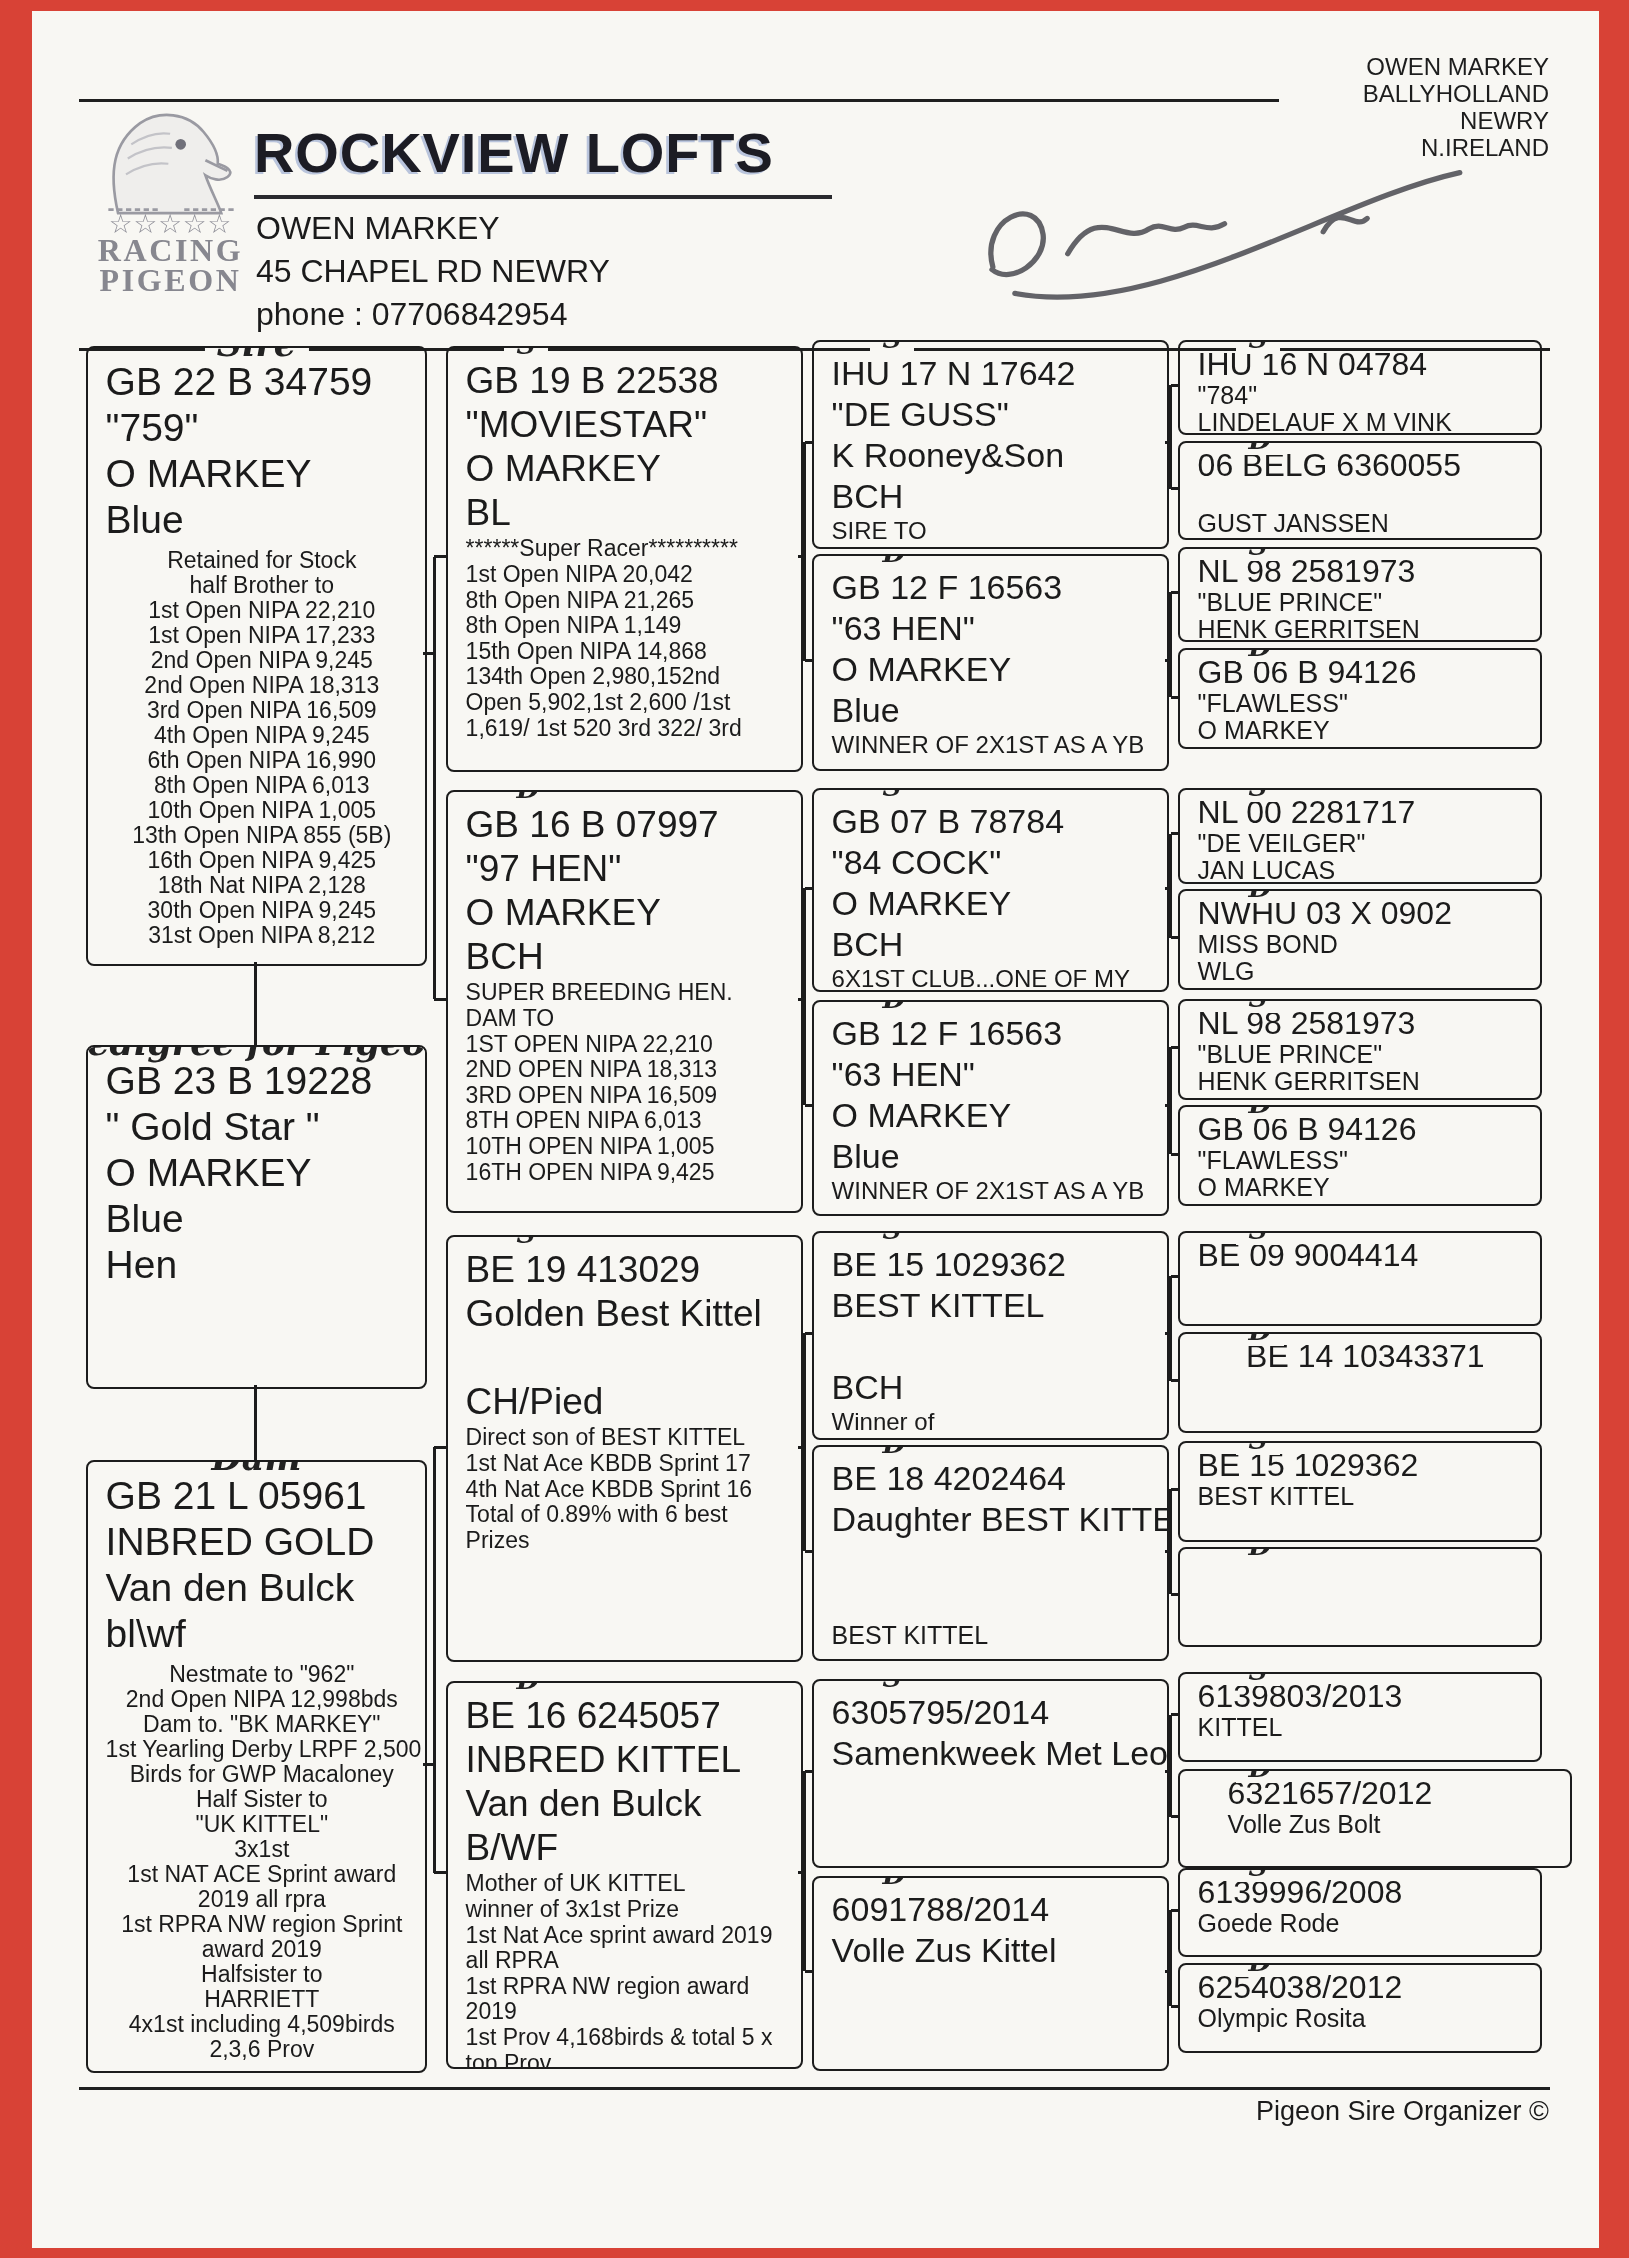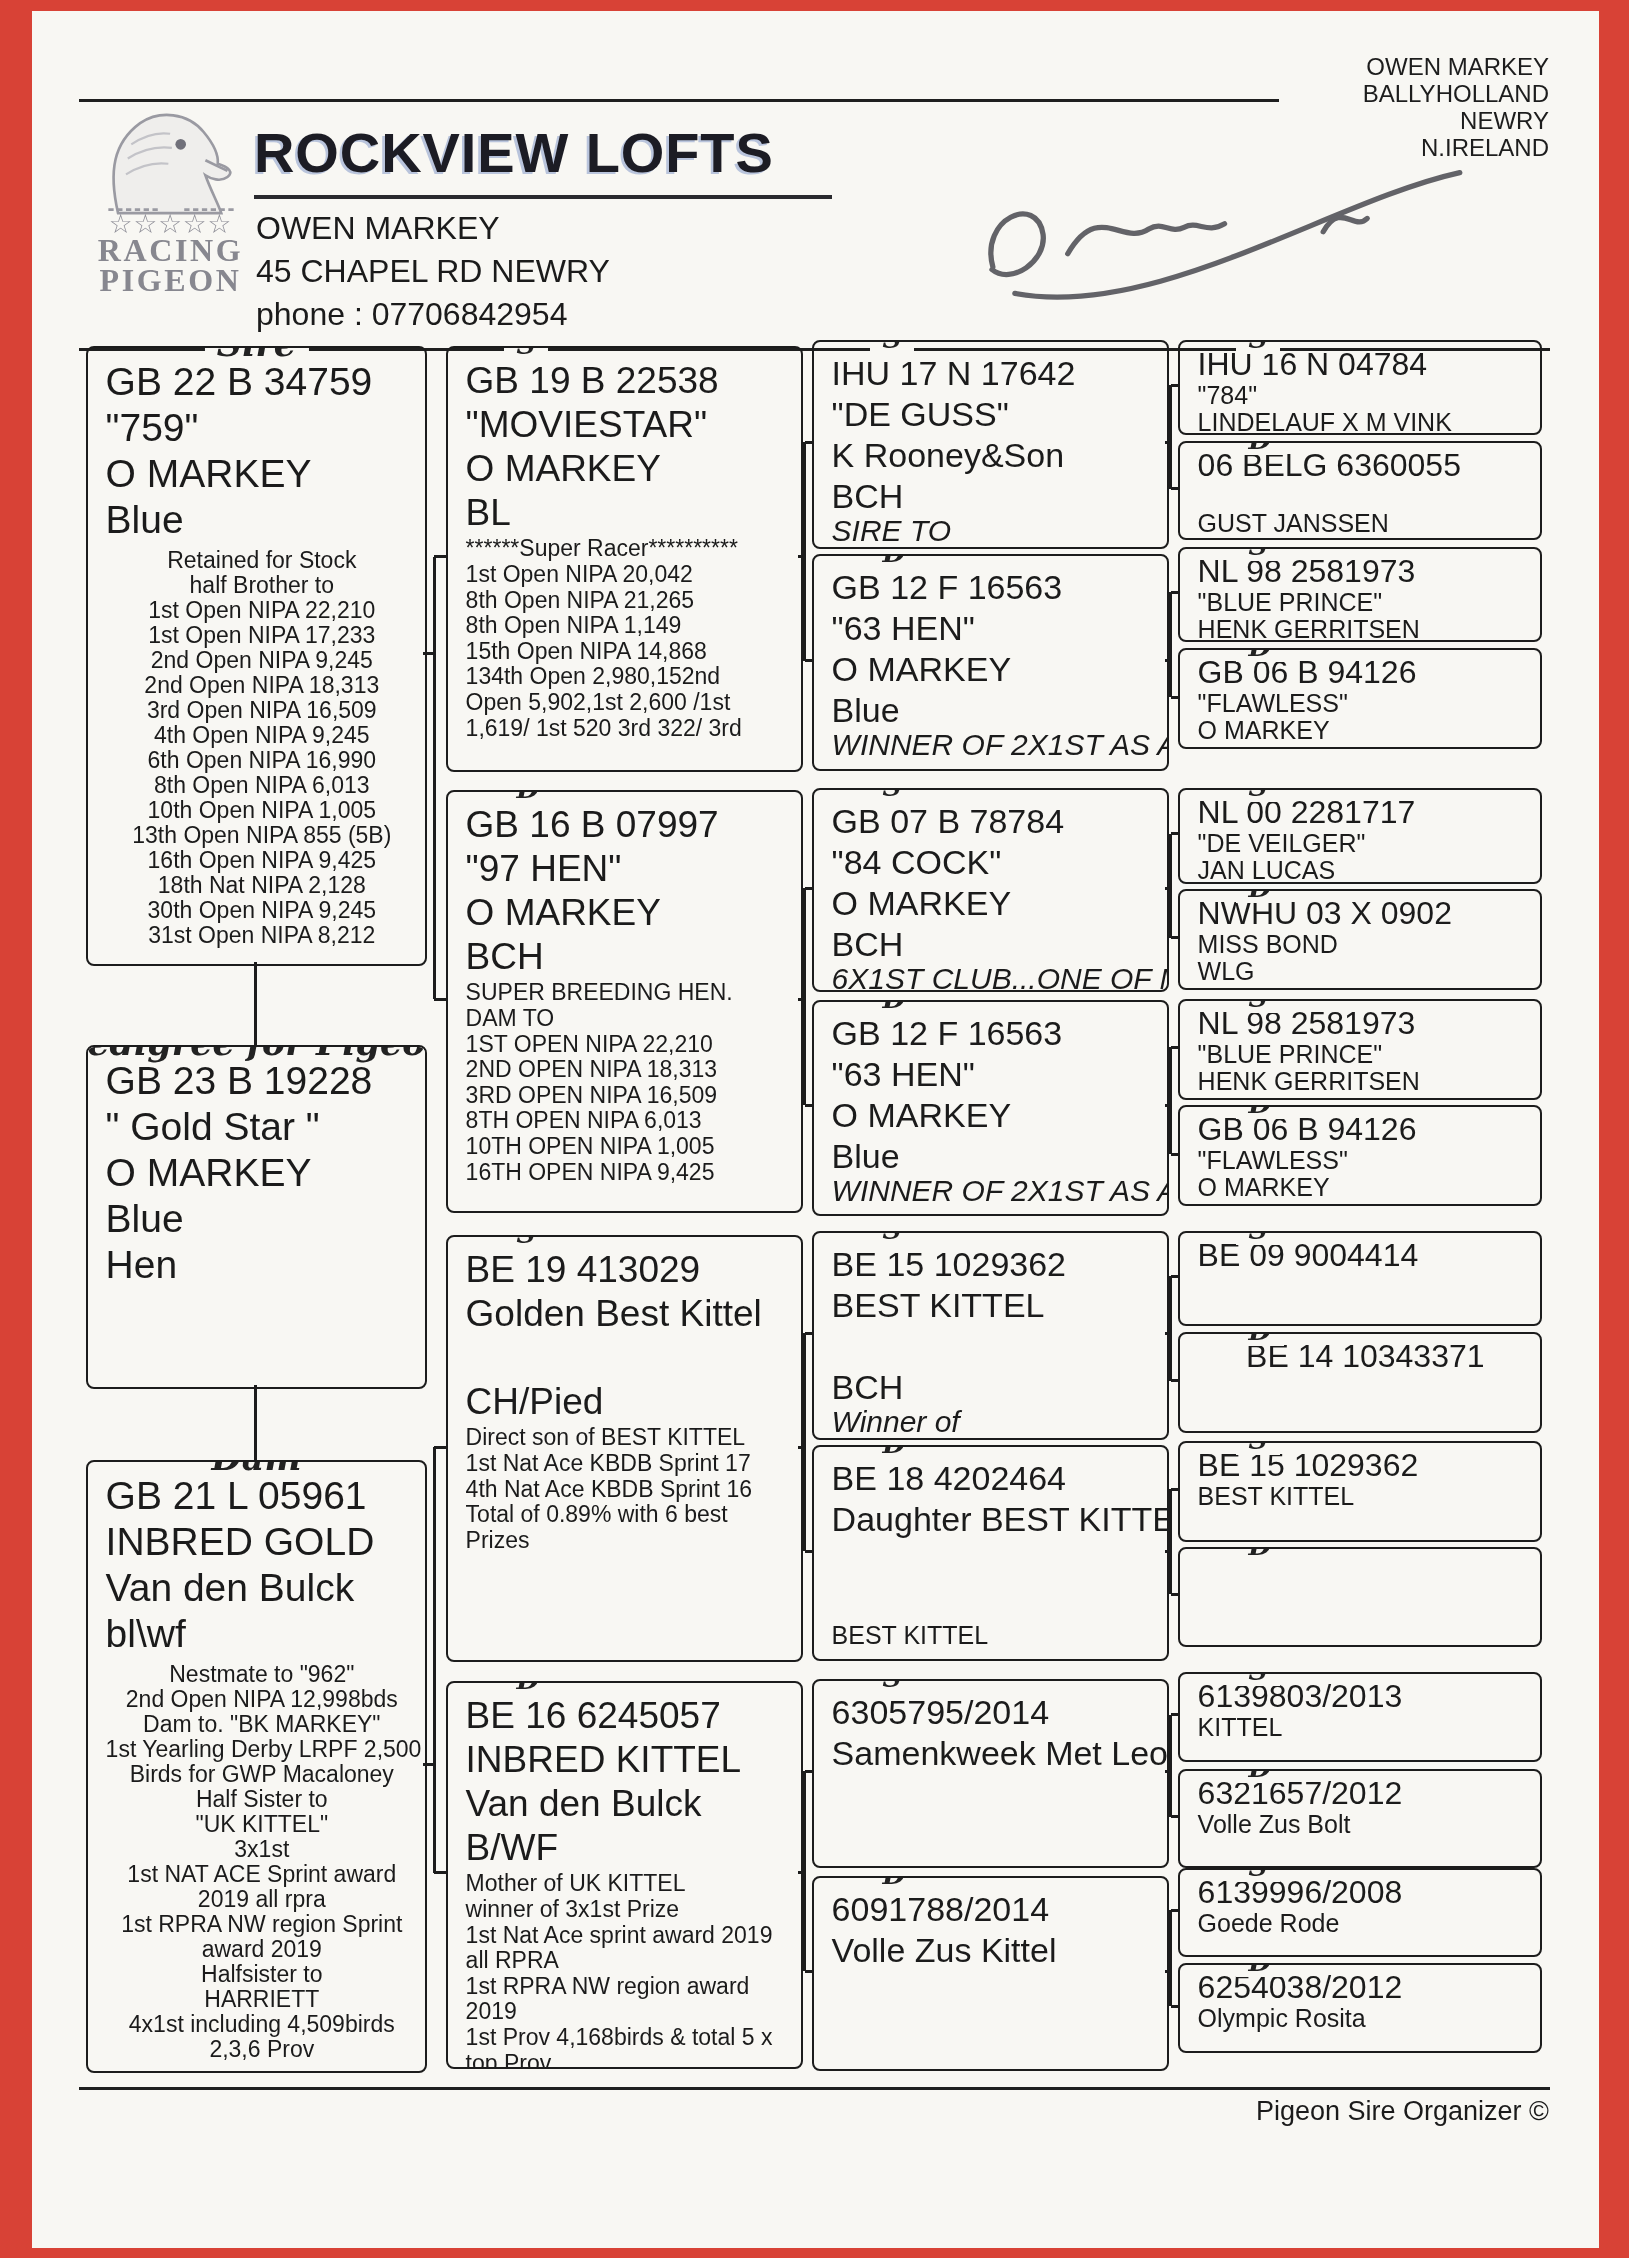--- a/index.html
+++ b/index.html
@@ -47,21 +47,21 @@
   .col1 .main{font-size:39px;line-height:46px;}
   .col2 .main{font-size:37px;line-height:44px;}
   .col3 .main{font-size:34px;line-height:41px;}
   .col4 .main{font-size:25px;line-height:27px;}
   .col4 .main:first-child{font-size:32px;line-height:35px;}
   .col4 .inner{padding-top:5.3px;}
   .details{margin-top:5.3px;}
   .details div{white-space:nowrap;}
   .col1 .details{font-size:23px;line-height:25px;text-align:center;}
   .col2 .details{font-size:23px;line-height:25.6px;margin-top:1.8px;}
-  .col3 .details{font-size:30px;line-height:26.5px;margin-top:1.8px;font-style:italic;}
+  .col3 .details{font-size:24px;line-height:26.5px;margin-top:1.8px;}
   .footnote{position:absolute;left:17.6px;bottom:8.8px;font-size:25px;}
   .conn{position:absolute;background:#1c1c1c;}
 
   .footer-credit{position:absolute;right:80px;top:2096px;font-size:27px;color:#1b1b1b;}
 </style>
 </head>
 <body>
 
 <div class="page">
   <div class="edge edge-top"></div>
@@ -416,21 +416,21 @@
       <div class="box col4" style="left: 1178px; top: 1547px; width: 360px; height: 96px;">
         <span class="tag">D</span>
       </div>
       <div class="box col4" style="left: 1178px; top: 1672px; width: 360px; height: 86px;">
         <span class="tag">S</span>
         <div class="inner">
           <div class="main">6139803/2013</div>
           <div class="main">KITTEL</div>
         </div>
       </div>
-      <div class="box col4" style="left: 1178px; top: 1769px; width: 360px; height: 95px;">
+      <div class="box col4" style="left: 1178px; top: 1769px; width: 360px; height: 95px; padding-left: 30px;">
         <span class="tag">D</span>
         <div class="inner">
           <div class="main">6321657/2012</div>
           <div class="main">Volle Zus Bolt</div>
         </div>
       </div>
       <div class="box col4" style="left: 1178px; top: 1868px; width: 360px; height: 85px;">
         <span class="tag">S</span>
         <div class="inner">
           <div class="main">6139996/2008</div>

